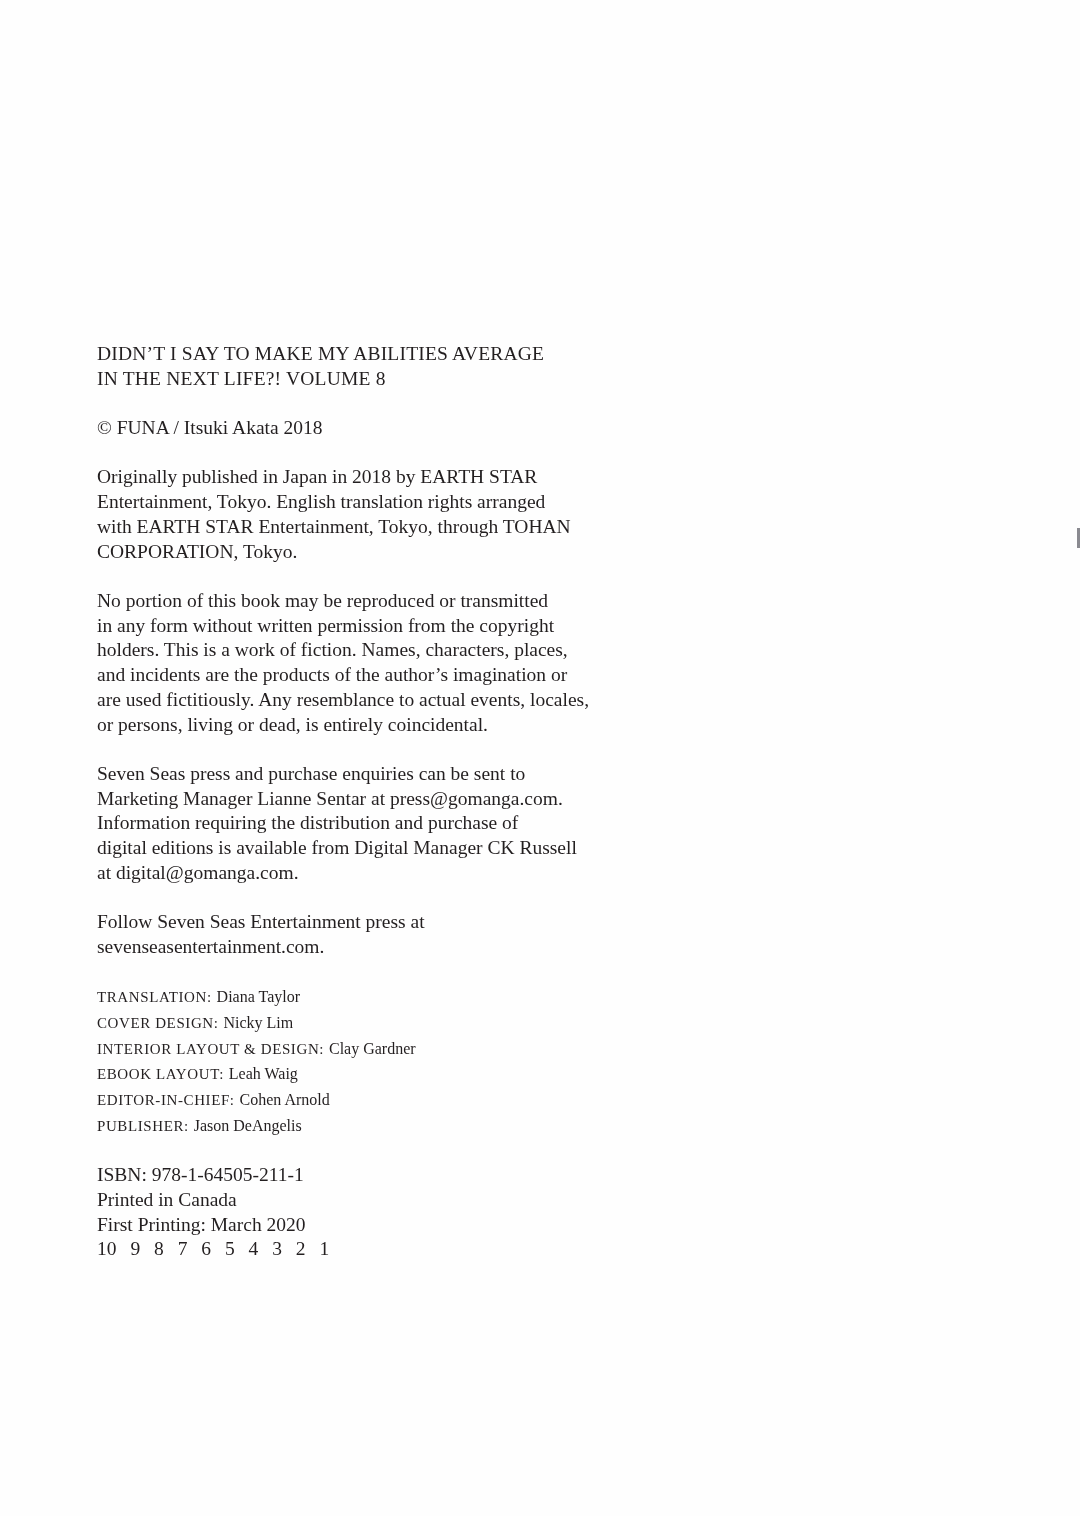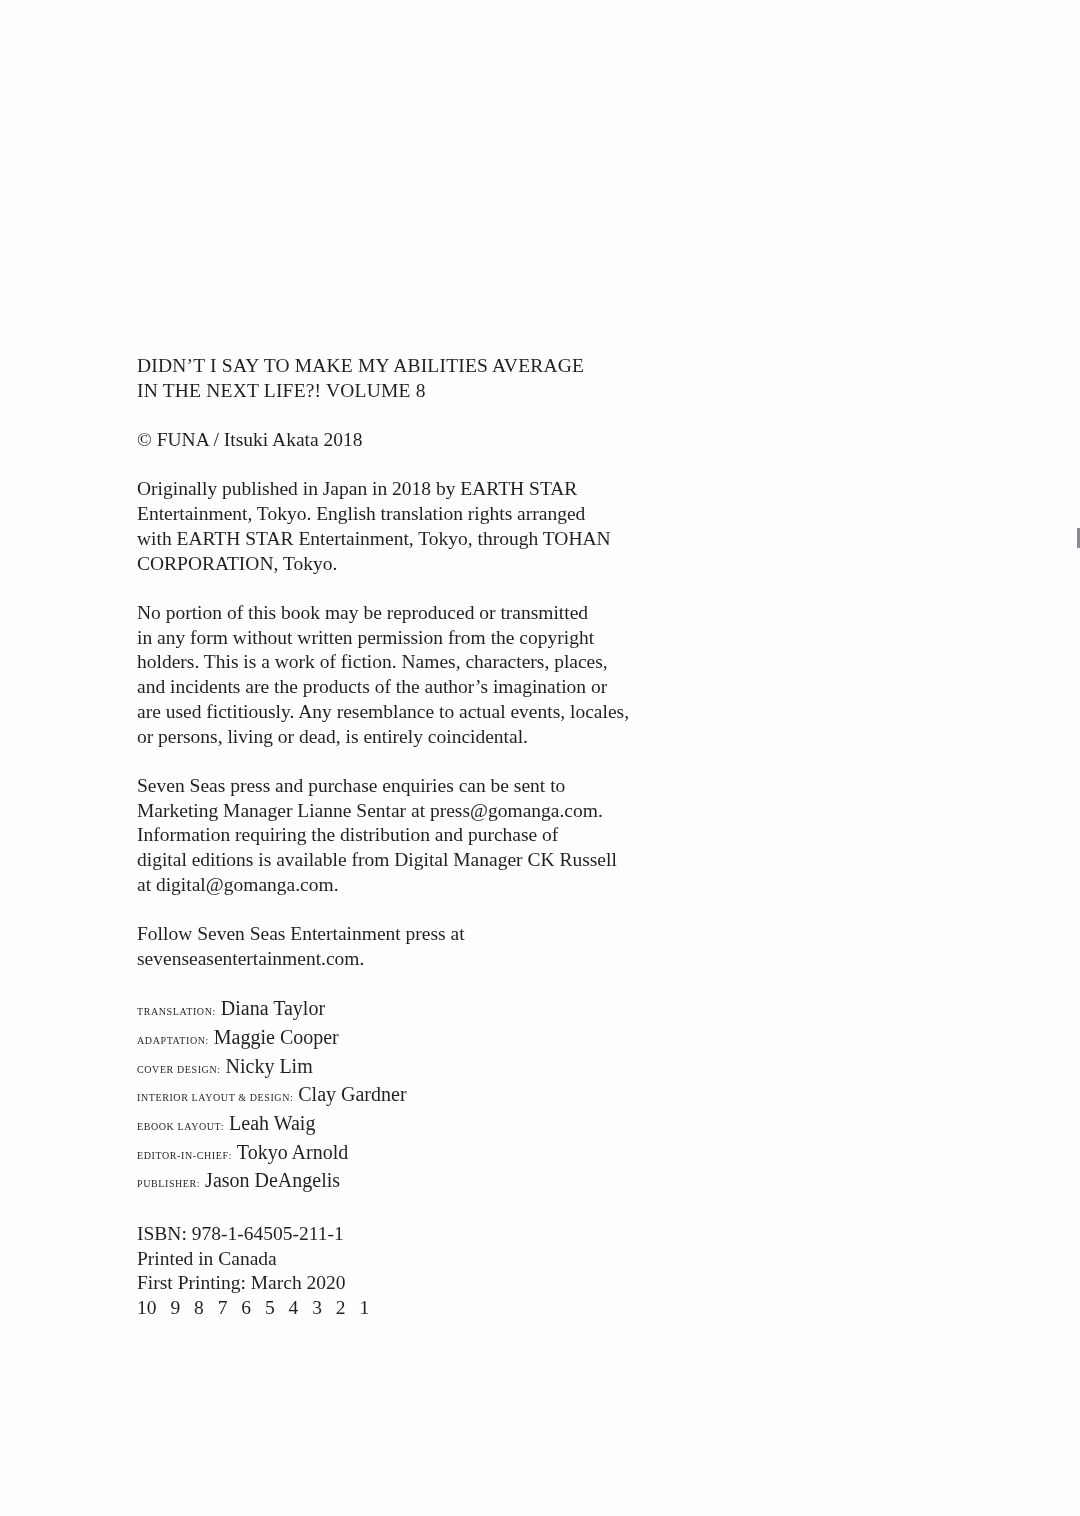--- a/index.html
+++ b/index.html
@@ -11,46 +11,45 @@
     position: relative;
     width: 1080px;
     height: 1516px;
     background: #fefefe;
     color: #231f20;
     font-family: "Liberation Serif", "DejaVu Serif", serif;
     overflow: hidden;
   }
   .text-block {
     position: absolute;
-    top: 354px;
+    top: 342px;
     left: 97px;
     width: 570px;
     font-size: 19.5px;
     line-height: 24.7px;
-    margin-left: 40px;
   }
   .para {
     white-space: pre-line;
     margin: 0 0 24.7px 0;
   }
   .title {
     letter-spacing: 0.2px;
   }
   .credits {
     margin: 0 0 24.7px 0;
   }
   .credit-row {
     line-height: 24.7px;
   }
   .credit-role {
-    font-size: 10px;
+    font-size: 15px;
     letter-spacing: 0.6px;
   }
   .credit-name {
-    font-size: 20px;
+    font-size: 16px;
   }
   .print-run {
     word-spacing: 9px;
   }
   .edge-artifact {
     position: absolute;
     right: 0;
     top: 528px;
     width: 3px;
     height: 20px;
@@ -89,38 +88,34 @@
 
     <div class="para">Follow Seven Seas Entertainment press at
 sevenseasentertainment.com.</div>
 
     <div class="credits">
       <div class="credit-row">
         <span class="credit-role">TRANSLATION:</span>
         <span class="credit-name">Diana Taylor</span>
       </div>
       <div class="credit-row">
-        <span class="credit-role">ADAPTATION:</span>
-        <span class="credit-name">Maggie Cooper</span>
-      </div>
-      <div class="credit-row">
         <span class="credit-role">COVER DESIGN:</span>
         <span class="credit-name">Nicky Lim</span>
       </div>
       <div class="credit-row">
         <span class="credit-role">INTERIOR LAYOUT &amp; DESIGN:</span>
         <span class="credit-name">Clay Gardner</span>
       </div>
       <div class="credit-row">
         <span class="credit-role">EBOOK LAYOUT:</span>
         <span class="credit-name">Leah Waig</span>
       </div>
       <div class="credit-row">
         <span class="credit-role">EDITOR-IN-CHIEF:</span>
-        <span class="credit-name">Tokyo Arnold</span>
+        <span class="credit-name">Cohen Arnold</span>
       </div>
       <div class="credit-row">
         <span class="credit-role">PUBLISHER:</span>
         <span class="credit-name">Jason DeAngelis</span>
       </div>
     </div>
 
     <div>ISBN: 978-1-64505-211-1</div>
     <div>Printed in Canada</div>
     <div>First Printing: March 2020</div>

